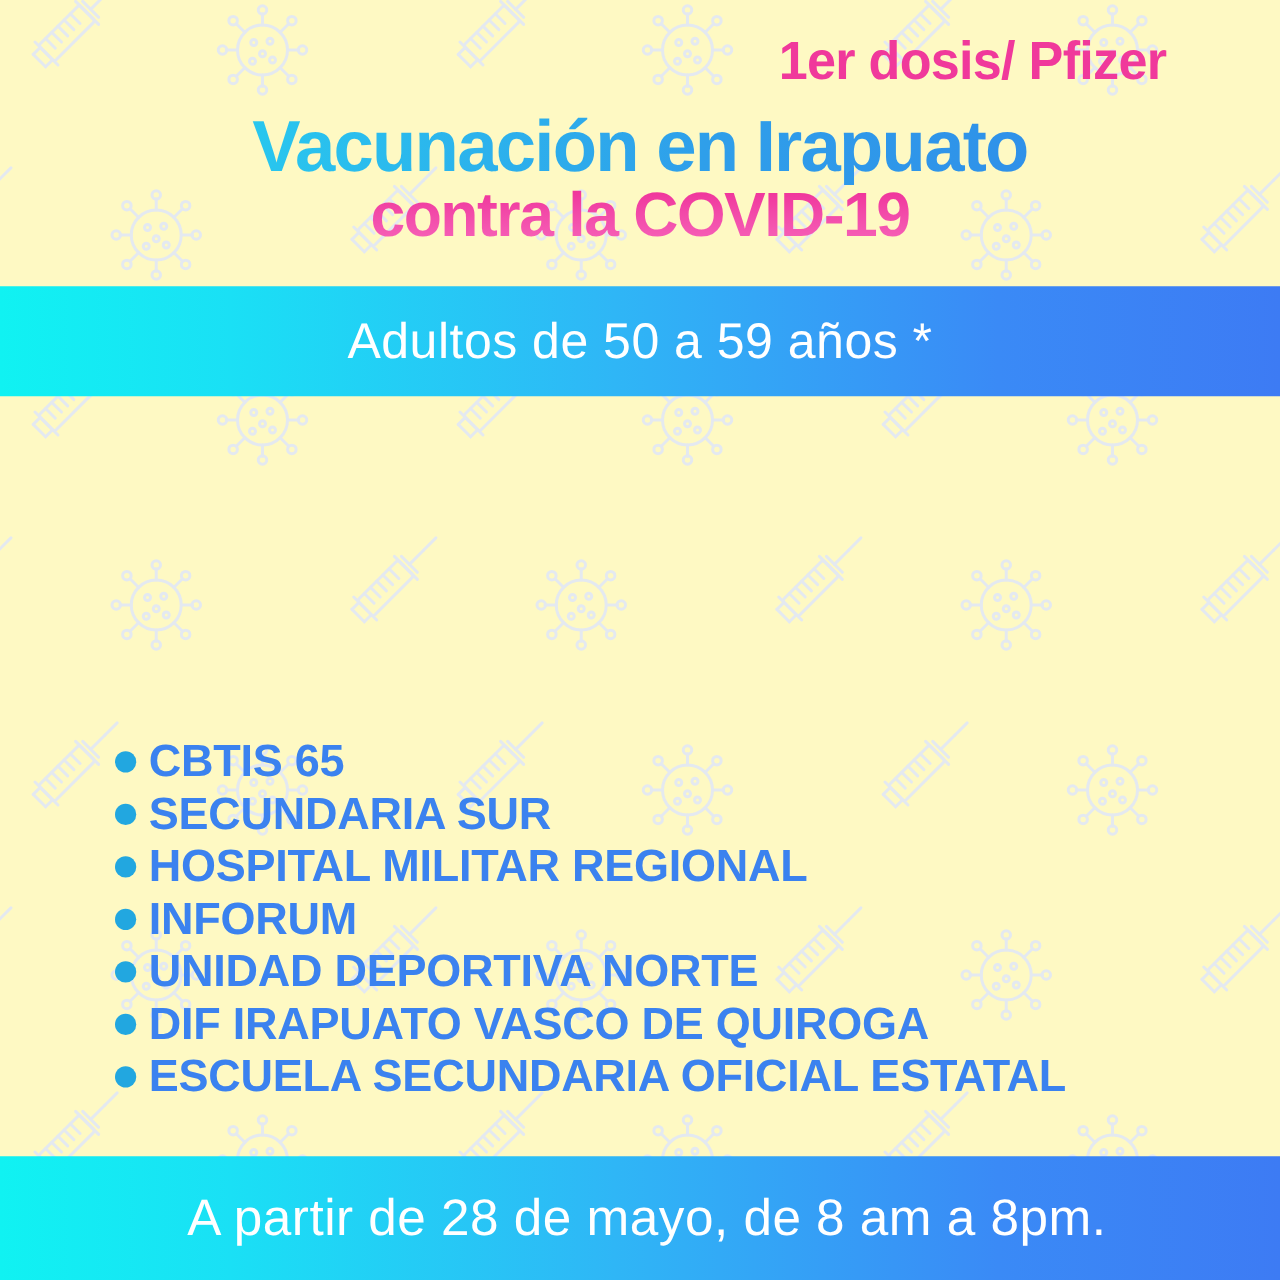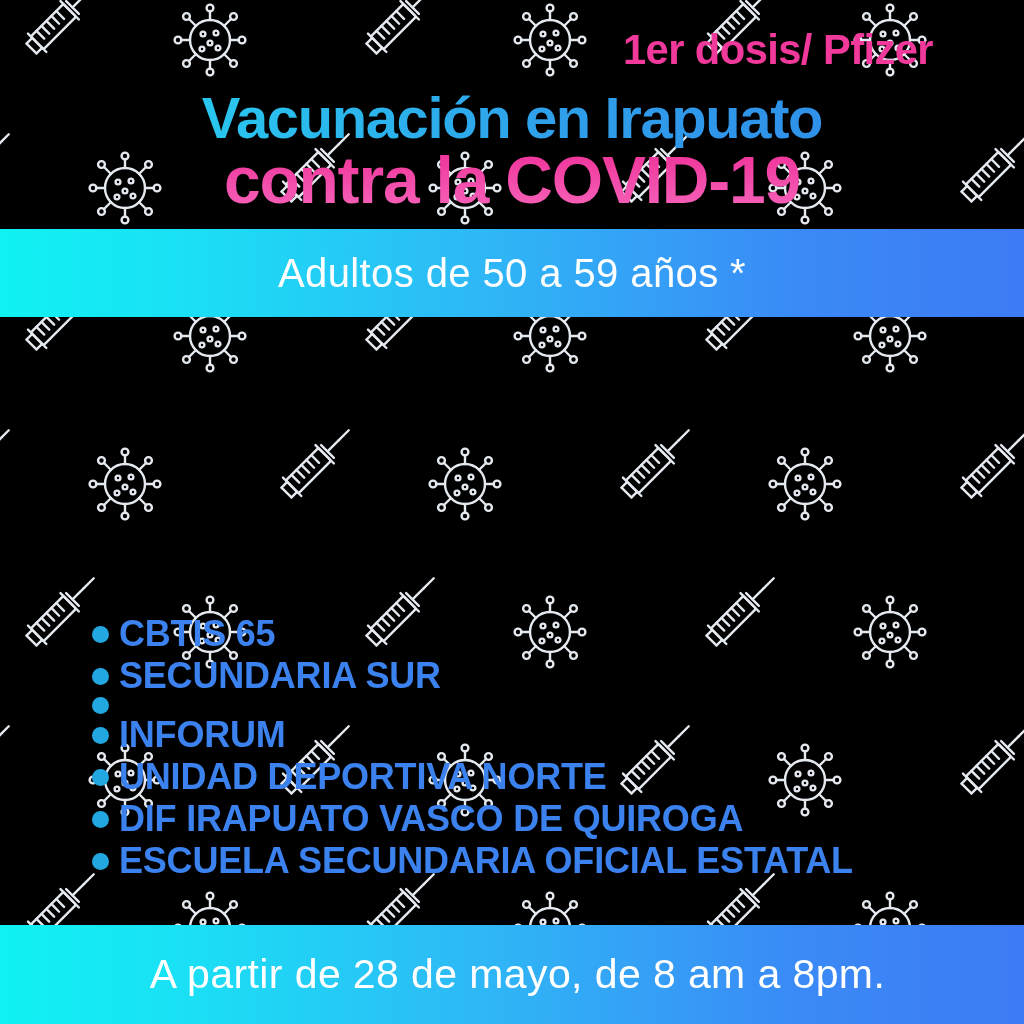--- a/index.html
+++ b/index.html
@@ -6,21 +6,21 @@
 
   html, body {
     width:1024px; height:1024px;
     overflow:hidden;
     font-family:"Liberation Sans", sans-serif;
   }
 
   #poster {
     position:relative;
     width:1024px; height:1024px;
-    background:#000000;
+    background:#fef9c3;
     overflow:hidden;
   }
 
   
   #watermark {
     position:absolute; inset:0;
     z-index:0;
     pointer-events:none;
   }
 
@@ -52,21 +52,21 @@
     line-height:1.06;
     margin-top:16px;
     background:linear-gradient(95deg,#22e0ef 0%, #29c4ee 22%, #2f9fea 55%, #2f86e8 100%);
     -webkit-background-clip:text;
     background-clip:text;
     color:transparent;
     -webkit-text-fill-color:transparent;
   }
 
   .line-sub {
-    font-size:66px;
+    font-size:50px;
     font-weight:bold;
     letter-spacing:-1.2px;
     line-height:1.06;
     margin-top:-2px;
     background:linear-gradient(180deg,#ef2d96 0%, #f249a8 45%, #f766bb 100%);
     -webkit-background-clip:text;
     background-clip:text;
     color:transparent;
     -webkit-text-fill-color:transparent;
   }
@@ -275,20 +275,21 @@
       <li class="venue-item">
         <span class="venue-bullet"></span>
         <span class="venue-label">CBTIS 65</span>
       </li>
       <li class="venue-item">
         <span class="venue-bullet"></span>
         <span class="venue-label">SECUNDARIA SUR</span>
       </li>
       <li class="venue-item">
         <span class="venue-bullet"></span>
+        <span class="venue-label">HOSPITAL MILITAR REGIONAL</span>
       </li>
       <li class="venue-item">
         <span class="venue-bullet"></span>
         <span class="venue-label">INFORUM</span>
       </li>
       <li class="venue-item">
         <span class="venue-bullet"></span>
         <span class="venue-label">UNIDAD DEPORTIVA NORTE</span>
       </li>
       <li class="venue-item">

